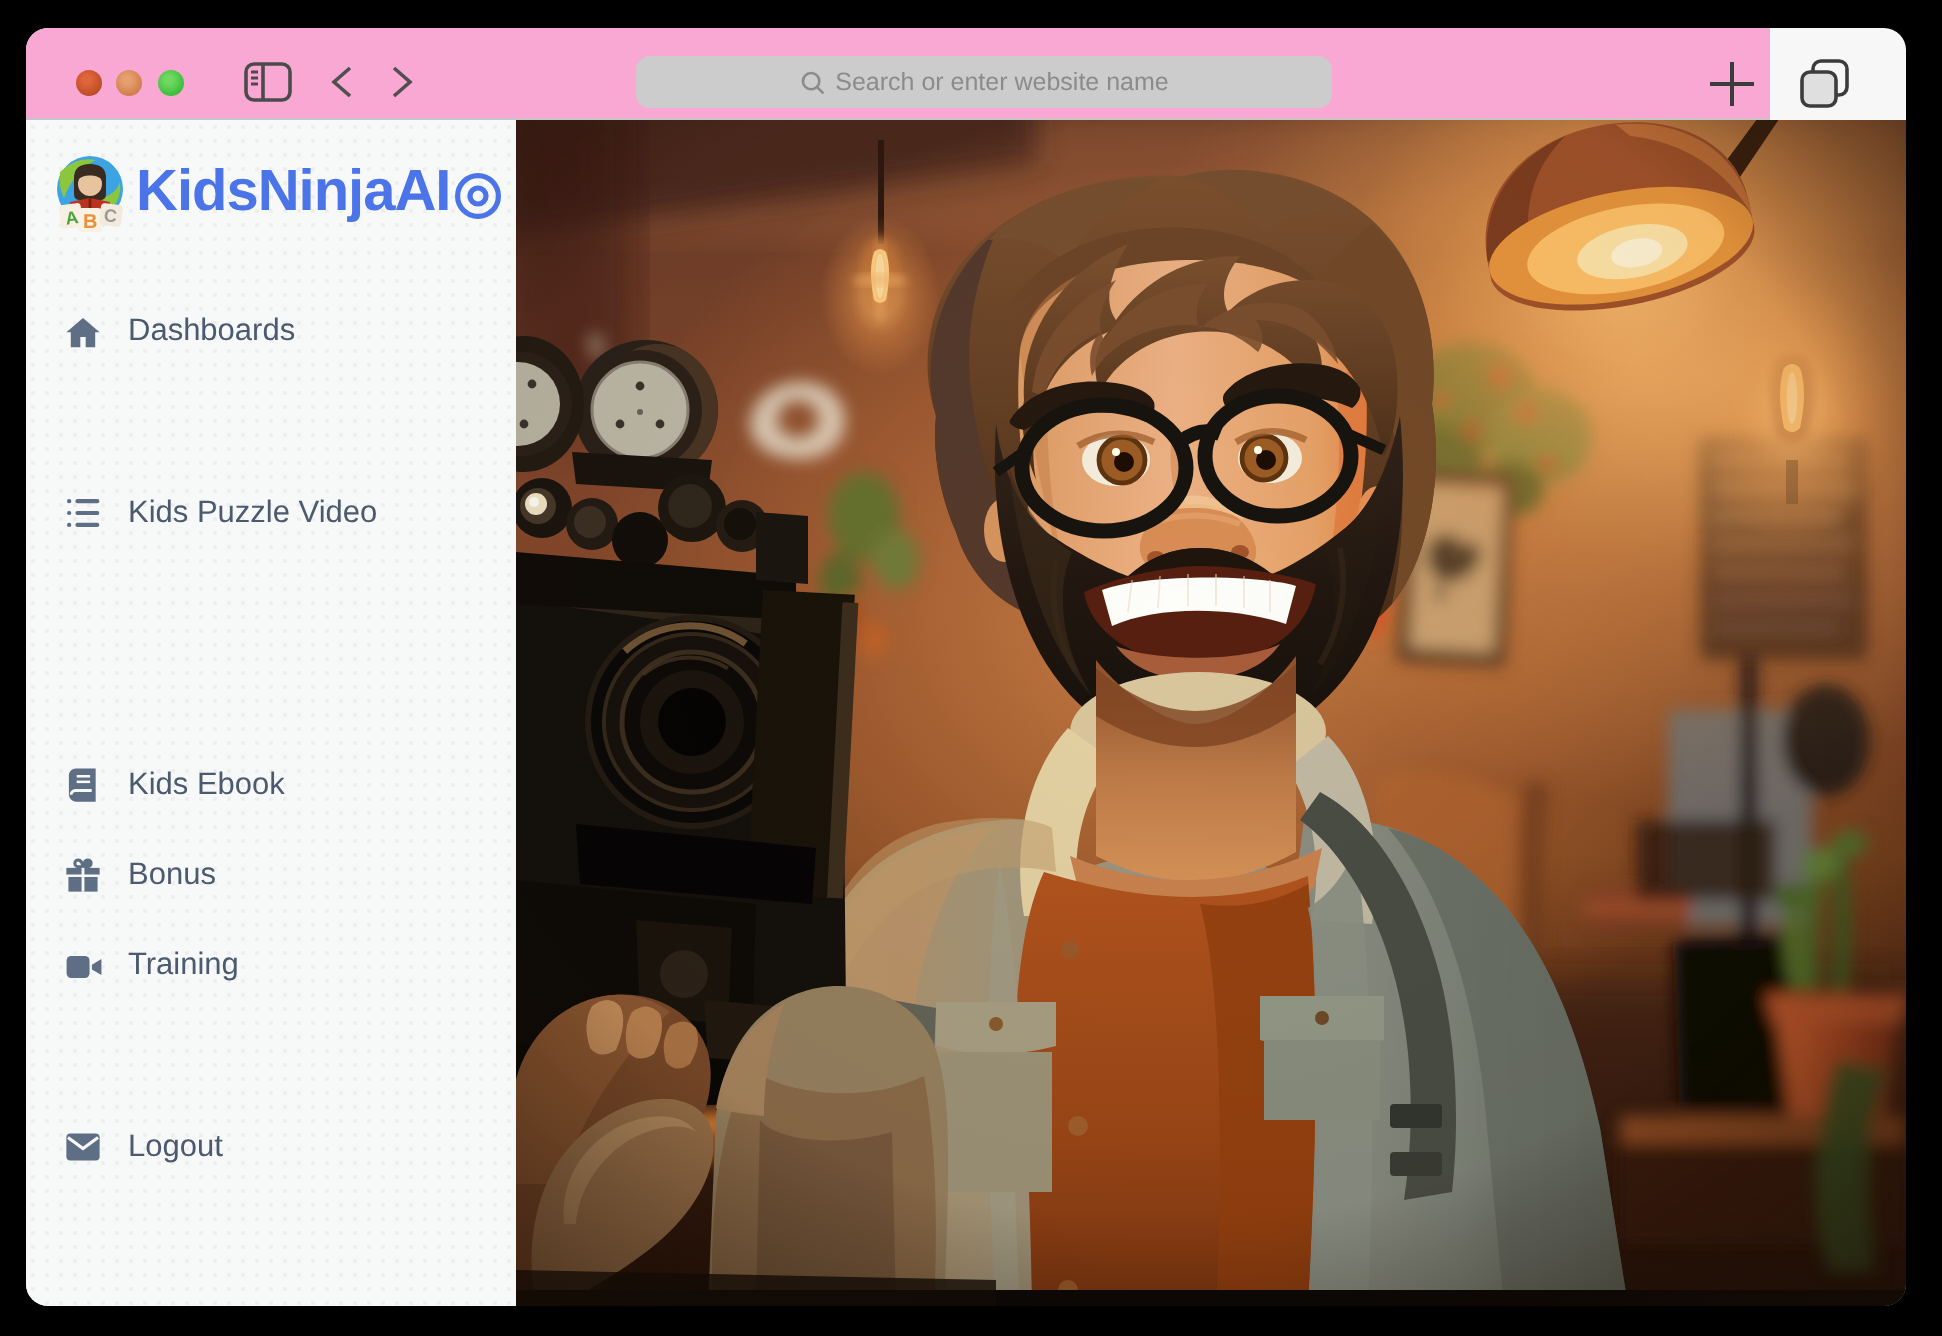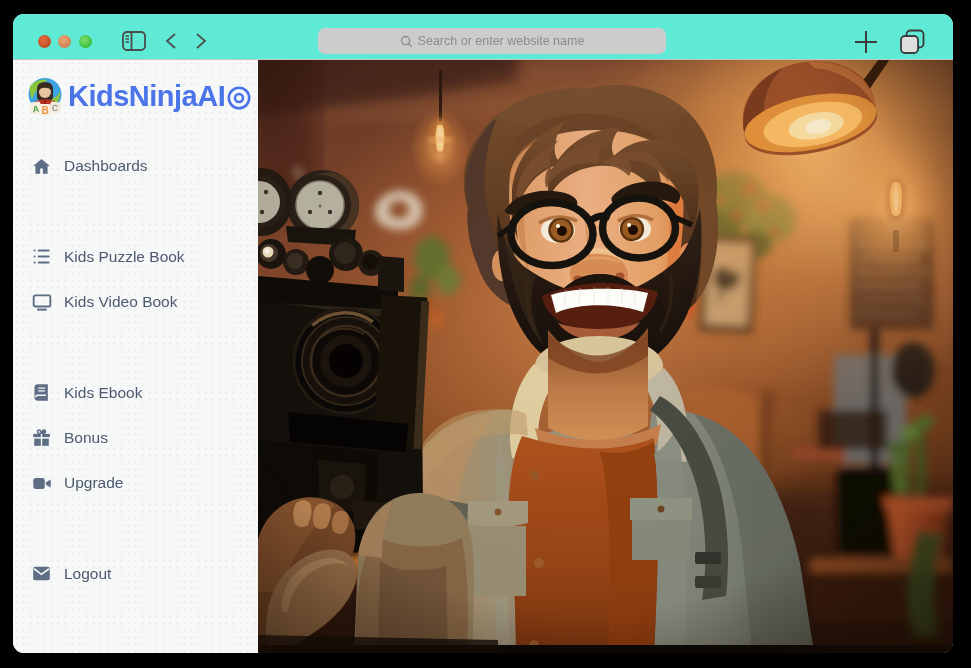--- a/index.html
+++ b/index.html
@@ -1,19 +1,19 @@
 <!DOCTYPE html>
 <html><head>
 <meta charset="utf-8">
 <style>
 html,body{margin:0;padding:0;background:#000;width:971px;height:668px;overflow:hidden;}
 *{box-sizing:border-box;}
 body{font-family:"Liberation Sans",sans-serif;}
 #win{position:absolute;left:13px;top:14px;width:940px;height:639px;border-radius:11px;overflow:hidden;background:#f7f7f8;}
-#chrome{position:absolute;left:0;top:0;width:940px;height:46px;background:#5eead4;border-bottom:1px solid #c6c6c6;}
+#chrome{position:absolute;left:0;top:0;width:872px;height:46px;background:#f9a8d4;border-bottom:1px solid #c6c6c6;}
 .tl{position:absolute;top:21px;width:13px;height:13px;border-radius:50%;}
 #tl1{left:25px;background:radial-gradient(circle at 42% 38%,#e0653a 0 18%,#bd4d27 70%,#a23f1e 100%);}
 #tl2{left:45px;background:radial-gradient(circle at 42% 38%,#e6a070 0 18%,#cf7f4c 70%,#b96a3a 100%);}
 #tl3{left:66px;background:radial-gradient(circle at 42% 38%,#6fd862 0 18%,#3cbe3c 70%,#2da42f 100%);}
 #sbicon{position:absolute;left:109px;top:17px;}
 #back{position:absolute;left:151px;top:18px;}
 #fwd{position:absolute;left:181px;top:18px;}
 #search{position:absolute;left:305px;top:14px;width:348px;height:26px;border-radius:7px;background:#cccccc;color:#8b8b8b;font-size:12.5px;display:flex;align-items:center;justify-content:center;}
 #search svg{margin-right:5px;}
 #plus{position:absolute;left:841px;top:16px;}
@@ -93,28 +93,21 @@
         <svg width="19" height="19" viewBox="0 0 24 24">
           <g stroke="#5d6e85" stroke-width="2.6" stroke-linecap="round">
             <line x1="3.2" y1="4.5" x2="3.3" y2="4.5"></line>
             <line x1="3.2" y1="12" x2="3.3" y2="12"></line>
             <line x1="3.2" y1="19.5" x2="3.3" y2="19.5"></line>
             <line x1="8.5" y1="4.5" x2="21" y2="4.5"></line>
             <line x1="8.5" y1="12" x2="21" y2="12"></line>
             <line x1="8.5" y1="19.5" x2="21" y2="19.5"></line>
           </g>
         </svg>
-        <span>Kids Puzzle Book</span>
-      </div>
-  <div class="nav" style="top:229px">
-        <svg width="20" height="19" viewBox="0 0 24 24">
-          <rect x="1.5" y="3" width="21" height="14" rx="2" fill="none" stroke="#5d6e85" stroke-width="2.4"></rect>
-          <line x1="6" y1="21" x2="18" y2="21" stroke="#5d6e85" stroke-width="2.6"></line>
-        </svg>
-        <span>Kids Video Book</span>
+        <span>Kids Puzzle Video</span>
       </div>
   <div class="nav" style="top:319.6px">
         <svg width="19" height="19" viewBox="0 0 24 24">
           <path d="M7.5 1.5 h12.5 v21 h-12.5 a4.4 4.4 0 0 1 -4.4 -4.4 v-12.2 a4.4 4.4 0 0 1 4.4 -4.4 Z" fill="#5d6e85"></path>
           <line x1="8" y1="6.5" x2="16.5" y2="6.5" stroke="#f7f8f8" stroke-width="1.6"></line>
           <line x1="8" y1="10" x2="16.5" y2="10" stroke="#f7f8f8" stroke-width="1.6"></line>
           <path d="M4.5 18.1 a2.6 2.6 0 0 1 2.6 -2.6 h10.4" fill="none" stroke="#f7f8f8" stroke-width="1.8"></path>
         </svg>
         <span>Kids Ebook</span>
       </div>
@@ -126,21 +119,21 @@
           <line x1="12" y1="7.5" x2="12" y2="22.5" stroke="#f7f8f8" stroke-width="1.8"></line>
           <line x1="1.5" y1="12.4" x2="22.5" y2="12.4" stroke="#f7f8f8" stroke-width="1.4"></line>
         </svg>
         <span>Bonus</span>
       </div>
   <div class="nav" style="top:410.2px">
         <svg width="20" height="19" viewBox="0 0 24 24" fill="#5d6e85">
           <rect x="1" y="5" width="14.5" height="14" rx="3"></rect>
           <path d="M17 10.5 L23 7 v10 L17 13.5 Z"></path>
         </svg>
-        <span>Upgrade</span>
+        <span>Training</span>
       </div>
   <div class="nav" style="top:500.8px">
         <svg width="19" height="19" viewBox="0 0 24 24">
           <rect x="1.5" y="3.5" width="21" height="17" rx="2.5" fill="#5d6e85"></rect>
           <path d="M2.5 6 L12 13 L21.5 6" fill="none" stroke="#f7f8f8" stroke-width="2"></path>
         </svg>
         <span>Logout</span>
       </div>
  </div>
  <div id="pic">

